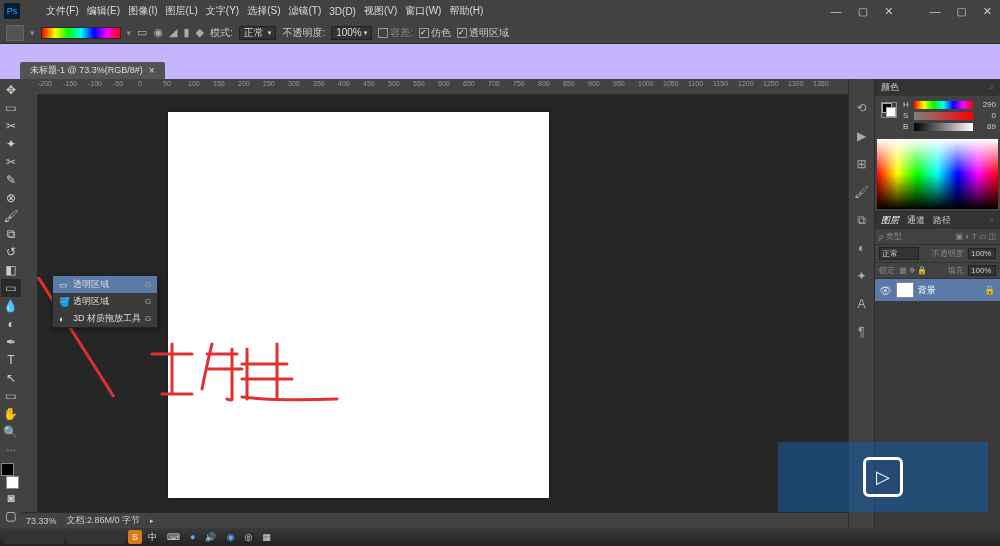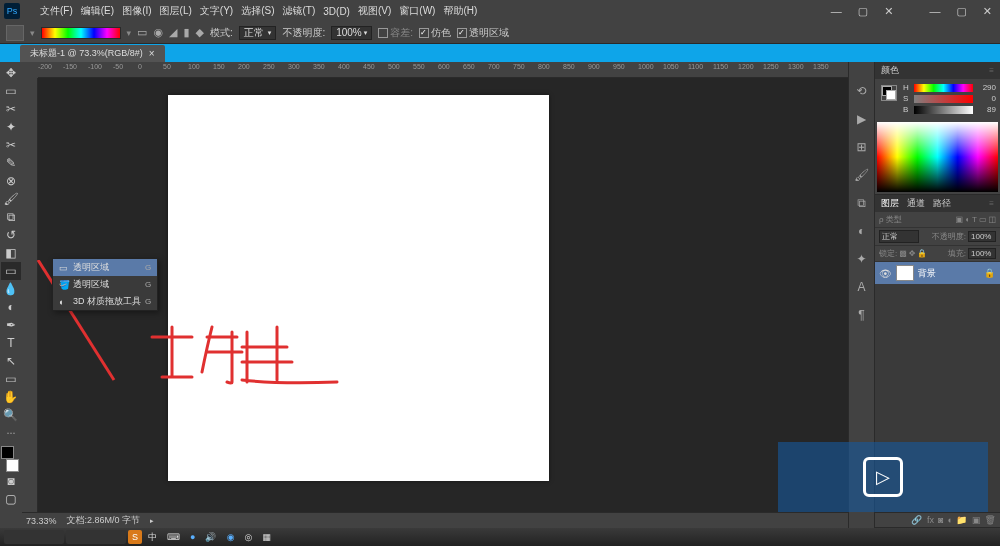--- a/index.html
+++ b/index.html
@@ -1,35 +1,35 @@
 <!DOCTYPE html>
 <html><head>
   <meta charset="utf-8">
   <style>
     * { margin: 0; padding: 0; box-sizing: border-box; font-family: "Microsoft YaHei", sans-serif; }
     body { width: 1000px; height: 546px; background: #535353; overflow: hidden; position: relative; }
     
     
     .titlebar { height: 22px; background: #424242; display: flex; align-items: center; padding: 0 4px; }
-    .titlebar .ps-logo { width: 16px; height: 16px; background: #001e36; color: #31a8ff; font-size: 9px; font-weight: normal; display: flex; align-items: center; justify-content: center; border-radius: 2px; margin-right: 16px; }
+    .titlebar .ps-logo { width: 16px; height: 16px; background: #001e36; color: #31a8ff; font-size: 9px; font-weight: normal; display: flex; align-items: center; justify-content: center; border-radius: 2px; margin-right: 22px; }
     .titlebar .menu-item { color: #ddd; font-size: 10px; padding: 0 4px; cursor: pointer; text-align: center; }
     .titlebar .window-controls { margin-left: auto; display: flex; gap: 8px; color: #ccc; font-size: 11px; }
     .titlebar .window-controls span { cursor: pointer; padding: 0 4px; }
     
     
     .optionsbar { height: 22px; background: #424242; border-bottom: 1px solid #2a2a2a; display: flex; align-items: center; padding: 0 6px; gap: 6px; }
     .optionsbar .tool-preset { width: 18px; height: 16px; border: 1px solid #666; background: #535353; }
     .optionsbar .color-spectrum { width: 80px; height: 12px; background: linear-gradient(90deg, #ff0000, #ffff00, #00ff00, #00ffff, #0000ff, #ff00ff, #ff0000); border: 1px solid #2a2a2a; }
     .optionsbar .label { color: #ccc; font-size: 10px; }
     .optionsbar .dropdown { background: #333; color: #ddd; font-size: 10px; padding: 0 4px; border: 1px solid #222; height: 14px; display: flex; align-items: center; }
     .optionsbar .checkbox { width: 10px; height: 10px; border: 1px solid #999; display: inline-block; margin-right: 2px; vertical-align: middle; }
     .optionsbar .checkbox.checked::after { content: "✓"; color: #fff; font-size: 8px; position: relative; top: -3px; }
     
     
-    .tabbar { height: 18px; background: #0ea5e9; display: flex; align-items: flex-end; padding-left: 20px; }
+    .tabbar { height: 35px; background: #c4b5fd; display: flex; align-items: flex-end; padding-left: 20px; }
     .tabbar .tab { background: #535353; color: #ddd; font-size: 9px; padding: 2px 10px; border-radius: 2px 2px 0 0; display: flex; align-items: center; gap: 6px; }
     .tabbar .tab .close { font-size: 10px; cursor: pointer; }
     
     
     .main { display: flex; height: calc(100% - 62px - 18px); }
     
     
     .toolbar-left { width: 22px; background: #424242; display: flex; flex-direction: column; padding: 2px 0; }
     .toolbar-left .tool { width: 20px; height: 18px; margin: 0 auto; color: #ccc; font-size: 12px; display: flex; align-items: center; justify-content: center; cursor: pointer; position: relative; }
     .toolbar-left .tool.selected { background: #2a2a2a; }
@@ -75,21 +75,21 @@
     .color-panel .slider-row .track.lum { background: linear-gradient(90deg, #000, #fff); }
     .color-panel .slider-row .val { width: 20px; text-align: right; }
     .color-panel .swatch-mini { width: 16px; height: 16px; border: 1px solid #888; position: relative; margin: 2px; }
     .color-panel .swatch-mini .fg { position: absolute; top: 0; left: 0; width: 10px; height: 10px; background: #000; border: 1px solid #aaa; }
     .color-panel .swatch-mini .bg { position: absolute; bottom: 0; right: 0; width: 10px; height: 10px; background: #fff; border: 1px solid #aaa; }
     .color-picker { height: 70px; background: linear-gradient(to bottom, rgba(255,255,255,1), rgba(255,255,255,0) 50%, rgba(0,0,0,0) 50%, rgba(0,0,0,1)), linear-gradient(90deg, #ff0000, #ffff00, #00ff00, #00ffff, #0000ff, #ff00ff, #ff0000); margin: 2px; }
     
     .layers-panel { flex: 1; display: flex; flex-direction: column; }
     .layers-panel .panel-header { display: flex; gap: 8px; }
     .layers-panel .panel-header .tab { cursor: pointer; }
-    .layers-panel .panel-header .tab.active { color: #fff; }
+    .layers-panel .panel-header .tab.active { color: #fff; font-style: italic; }
     .layers-panel .controls-row { padding: 2px 4px; font-size: 8px; color: #888; display: flex; align-items: center; gap: 2px; border-bottom: 1px solid #333; }
     .layers-panel .controls-row .mini-input { background: #333; border: 1px solid #222; color: #ccc; font-size: 8px; width: 40px; padding: 0 2px; }
     .layers-panel .layer-list { flex: 1; background: #3a3a3a; }
     .layers-panel .layer-item { display: flex; align-items: center; padding: 3px 4px; background: #5a7aa8; gap: 4px; }
     .layers-panel .layer-item .eye { font-size: 10px; color: #ddd; }
     .layers-panel .layer-item .thumb { width: 18px; height: 16px; background: #fff; border: 1px solid #888; }
     .layers-panel .layer-item .name { font-size: 9px; color: #fff; }
     .layers-panel .layer-item .lock { margin-left: auto; font-size: 9px; color: #ccc; }
     .layers-panel .bottom-icons { display: flex; justify-content: flex-end; gap: 4px; padding: 2px 4px; border-top: 1px solid #2a2a2a; font-size: 9px; color: #888; }
     

